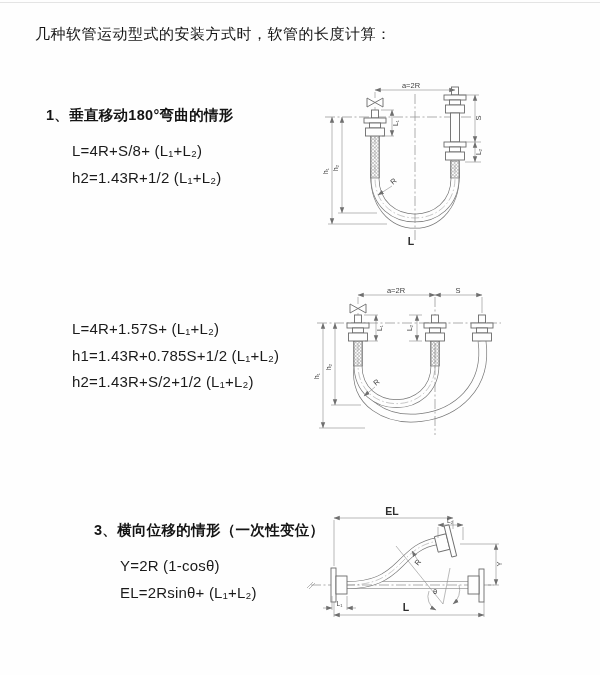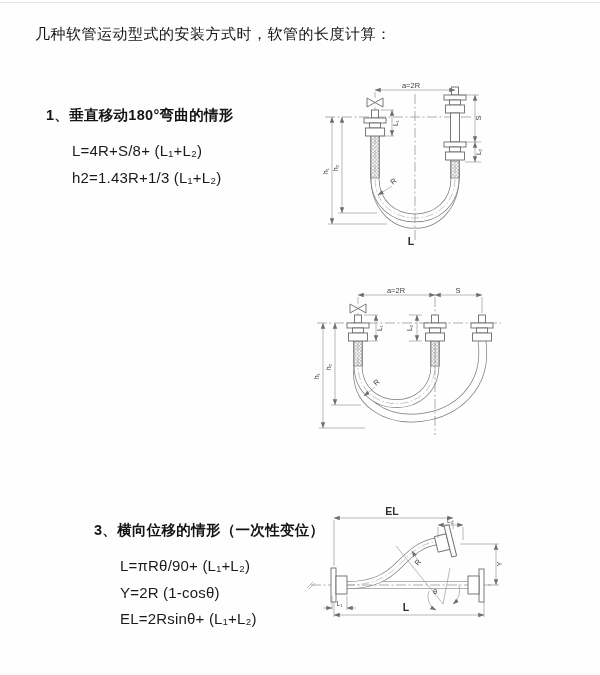--- a/index.html
+++ b/index.html
@@ -53,31 +53,35 @@
     </g>
   </defs>
 </svg>
 
 <div class="doc-title">几种软管运动型式的安装方式时，软管的长度计算：</div>
 
 <div class="section" id="sec1">
   <div class="sec-heading">1、垂直移动180°弯曲的情形</div>
   <div class="formulas">
     <div class="formula">L=4R+S/8+ (L₁+L₂)</div>
-    <div class="formula">h2=1.43R+1/3 (L₁+L₂)</div>
+    <div class="formula">h2=1.43R+1/2 (L₁+L₂)</div>
   </div>
 </div>
 
 <div class="section" id="sec2">
+  <div class="formulas">
+    <div class="formula">L=4R+1.57S+ (L₁+L₂)</div>
+    <div class="formula">h1=1.43R+0.785S+1/2 (L₁+L₂)</div>
+    <div class="formula">h2=1.43R+S/2+1/2 (L₁+L₂)</div>
+  </div>
 </div>
 
 <div class="section" id="sec3">
   <div class="sec-heading">3、横向位移的情形（一次性变位）</div>
   <div class="formulas">
-    <div class="formula">L=πRθ/90+ (L₁+L₂)</div>
     <div class="formula">Y=2R (1-cosθ)</div>
     <div class="formula">EL=2Rsinθ+ (L₁+L₂)</div>
   </div>
 </div>
 
 <svg class="diag" id="d1" viewBox="0 0 290 178">
 
   <path class="tube-o" d="M70,90 C63,165 157,165 150,90"></path>
   <path class="tube-i" d="M70,90 C63,165 157,165 150,90"></path>
 

